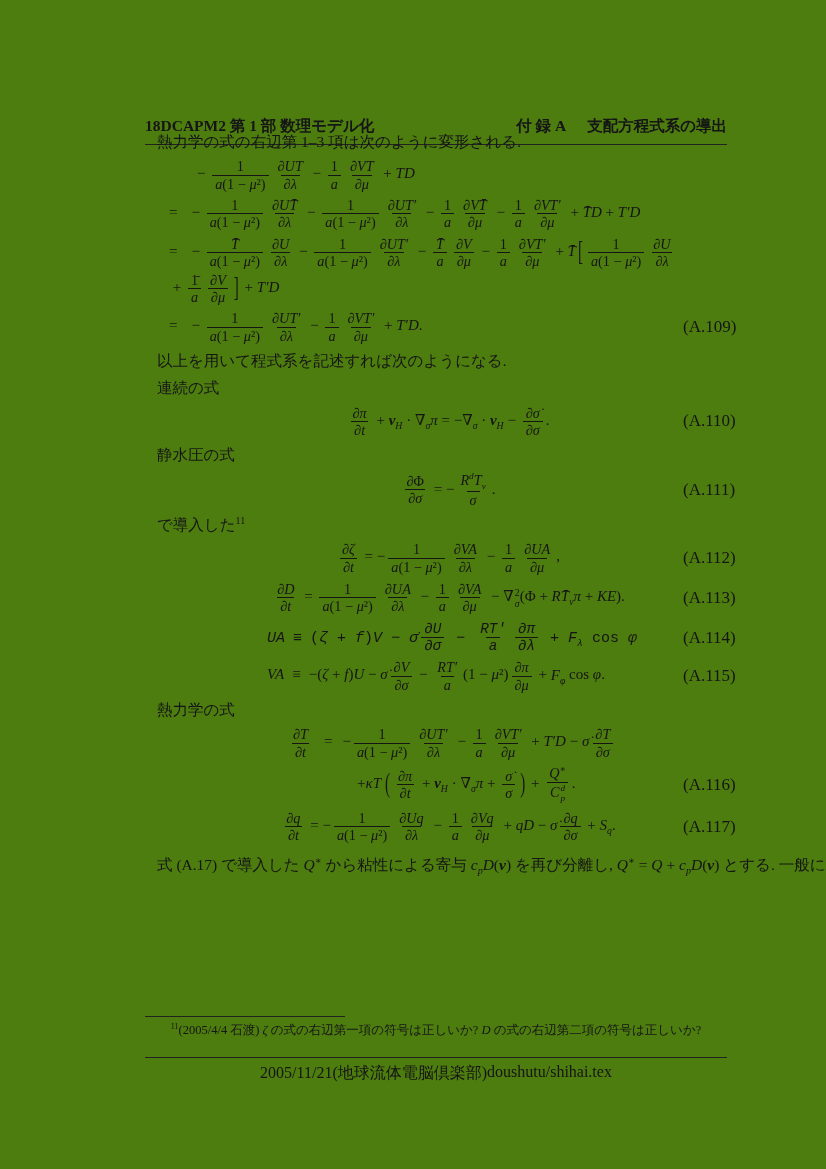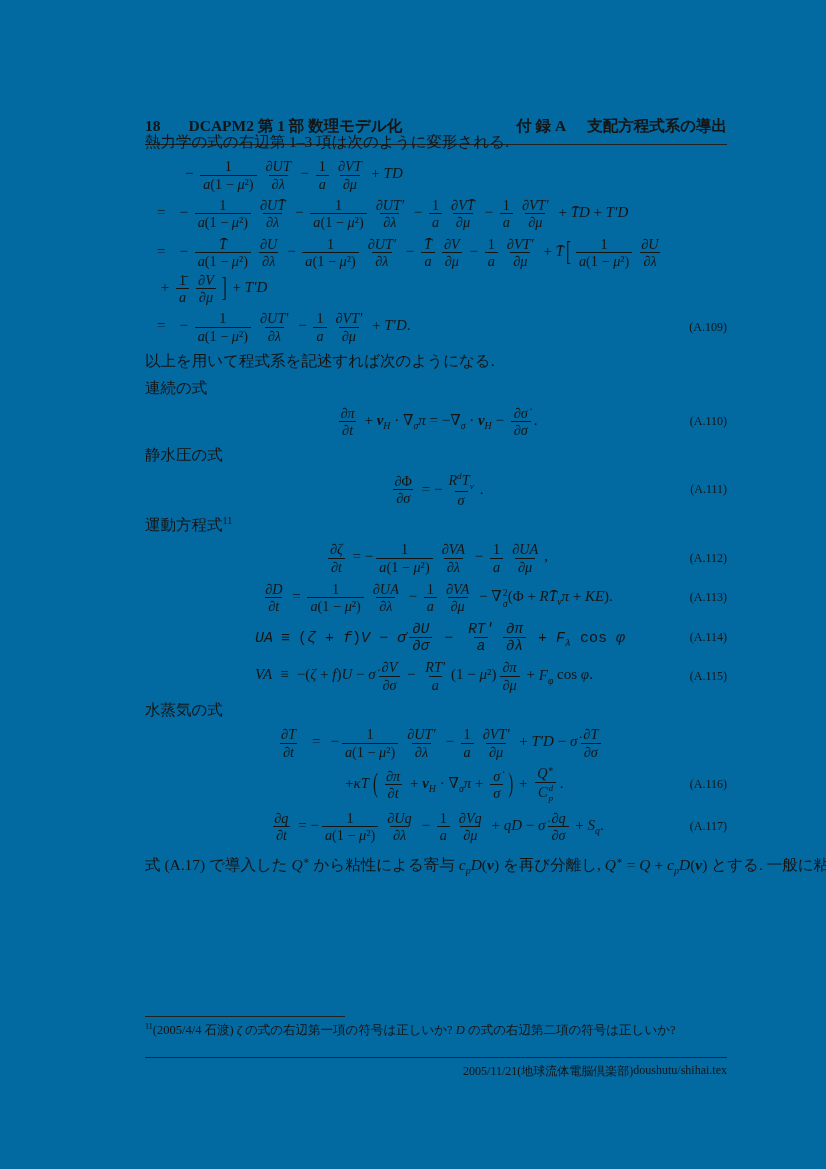--- a/index.html
+++ b/index.html
@@ -1,50 +1,50 @@
 <!DOCTYPE html>
 <html><head>
 <meta charset="utf-8">
 <style>
   html,body{margin:0;padding:0;background:#fff;}
-  .page{position:relative;width:826px;height:1169px;background:#0369a1;overflow:hidden;
+  .page{position:relative;width:826px;height:1169px;background:#4d7c0f;overflow:hidden;
         font-family:"Liberation Serif","DejaVu Serif",serif;color:#151515;}
   .hdr{position:absolute;left:145px;top:90px;width:582px;display:flex;align-items:baseline;
        font-weight:bold;font-size:15.5px;border-bottom:1.3px solid #222;padding-bottom:7px;}
-  .hdr .ltitle{margin-left:28px;}
+  .hdr .ltitle{}
   .hdr .rblock{margin-left:auto;margin-top:26px;}
   .hdr .rtitle{margin-left:18px;}
-  .main{position:absolute;left:145px;top:126px;width:582px;font-size:15.5px;}
+  .main{position:absolute;left:157px;top:126px;width:582px;font-size:15.5px;}
   .para{margin:4px 0;line-height:1.5;}
   .para.just{text-align:justify;margin-top:7px;line-height:1.62;}
   .eqblock{margin:4px 0;font-size:15px;}
   .eqrow{display:flex;align-items:center;margin:3px 0;min-height:34px;}
   .eqmid{flex:1;}
   .eqmid.ctr{text-align:center;}
   .lsp{flex:0 0 56px;}
-  .eqlabel{flex:0 0 56px;text-align:right;font-size:12px;}
+  .eqlabel{flex:0 0 56px;text-align:left;font-size:17px;}
   .tk{white-space:pre;}
   i{font-style:italic;}
   .mb{font-weight:bold;font-style:italic;}
   .mb i{font-weight:bold;}
   .frac{display:inline-flex;flex-direction:column;align-items:center;vertical-align:middle;
         margin:1px 3px;line-height:1.15;text-align:center;font-size:0.95em;}
   .frac .num{padding:0 3px;}
   .frac .den{border-top:1px solid #151515;padding:0 3px;}
   sup,sub{font-size:0.65em;line-height:1;}
   .stack{display:inline-flex;flex-direction:column;align-items:flex-start;vertical-align:middle;
          font-size:0.65em;line-height:1.15;margin-left:1px;}
   .stack span{display:block;}
   .bigd{display:inline-block;transform:scaleY(1.85);margin:0 2px;}
   .spacer{display:inline-block;}
   .fnrule{position:absolute;left:145px;top:1016px;width:200px;border-top:1px solid #222;}
-  .footnote{position:absolute;left:145px;top:1022px;width:582px;font-size:12.5px;line-height:1.4;}
+  .footnote{position:absolute;left:145px;top:1022px;width:582px;font-size:12.5px;line-height:1.4;text-align:center;}
   .footrule{position:absolute;left:145px;top:1057px;width:582px;border-top:1px solid #222;}
   .footer{position:absolute;left:145px;top:1063px;width:582px;display:flex;
-          justify-content:flex-end;font-size:12px;}
+          justify-content:center;font-size:16px;}
 </style>
 </head>
 <body>
 
 <div class="page">
   <div class="hdr">
     <span class="tk">18</span>
     <span class="tk ltitle">DCAPM2 第 1 部 数理モデル化</span>
     <span class="rblock">
       <span class="tk">付 録 A</span>
@@ -178,21 +178,21 @@
           <div class="eqmid ctr"><span class="frac">
               <span class="num"><span class="tk"><i>∂</i>Φ</span></span>
               <span class="den"><span class="tk"><i>∂σ</i></span></span>
             </span><span class="tk"> = −</span><span class="frac">
               <span class="num"><span class="tk"><span class="tk"><i>R</i></span><sup><span class="tk"><i>d</i></span></sup></span><span class="tk"><span class="tk"><i>T</i></span><sub><span class="tk"><i>v</i></span></sub></span></span>
               <span class="den"><span class="tk"><i>σ</i></span></span>
             </span><span class="tk">.</span></div>
           <div class="eqlabel">(A.111)</div>
         </div>
       </div>
-      <div class="para"><span class="tk">運動方程式</span><span class="tk"><span class="tk"></span><sup><span class="tk">11</span></sup></span></div>
+      <div class="para"><span class="tk">で導入した</span><span class="tk"><span class="tk"></span><sup><span class="tk">11</span></sup></span></div>
       <div class="eqblock">
         <div class="eqrow">
           <span class="lsp"></span>
           <div class="eqmid ctr"><span class="frac">
               <span class="num"><span class="tk"><i>∂ζ</i></span></span>
               <span class="den"><span class="tk"><i>∂t</i></span></span>
             </span><span class="tk"> = −</span><span class="frac">
               <span class="num"><span class="tk">1</span></span>
               <span class="den"><span class="tk"><i>a</i>(1 − <i>μ</i>²)</span></span>
             </span><span class="frac">
@@ -251,21 +251,21 @@
             </span><span class="tk"> − </span><span class="frac">
               <span class="num"><span class="tk"><i>RT′</i></span></span>
               <span class="den"><span class="tk"><i>a</i></span></span>
             </span><span class="tk">(1 − <i>μ</i>²)</span><span class="frac">
               <span class="num"><span class="tk"><i>∂π</i></span></span>
               <span class="den"><span class="tk"><i>∂μ</i></span></span>
             </span><span class="tk"> + </span><span class="tk"><span class="tk"><i>F</i></span><sub><span class="tk"><i>φ</i></span></sub></span><span class="tk"> cos </span><span class="tk"><i>φ</i>.</span></div>
           <div class="eqlabel">(A.115)</div>
         </div>
       </div>
-      <div class="para"><span class="tk">水蒸気の式</span></div>
+      <div class="para"><span class="tk">熱力学の式</span></div>
       <div class="eqblock">
         <div class="eqrow">
           <div class="eqmid" style="padding-left: 130px;"><span class="frac">
               <span class="num"><span class="tk"><i>∂T</i></span></span>
               <span class="den"><span class="tk"><i>∂t</i></span></span>
             </span><span class="spacer" style="width: 10px;"></span><span class="tk">=</span><span class="spacer" style="width: 10px;"></span><span class="tk">−</span><span class="frac">
               <span class="num"><span class="tk">1</span></span>
               <span class="den"><span class="tk"><i>a</i>(1 − <i>μ</i>²)</span></span>
             </span><span class="frac">
               <span class="num"><span class="tk"><i>∂UT′</i></span></span>

